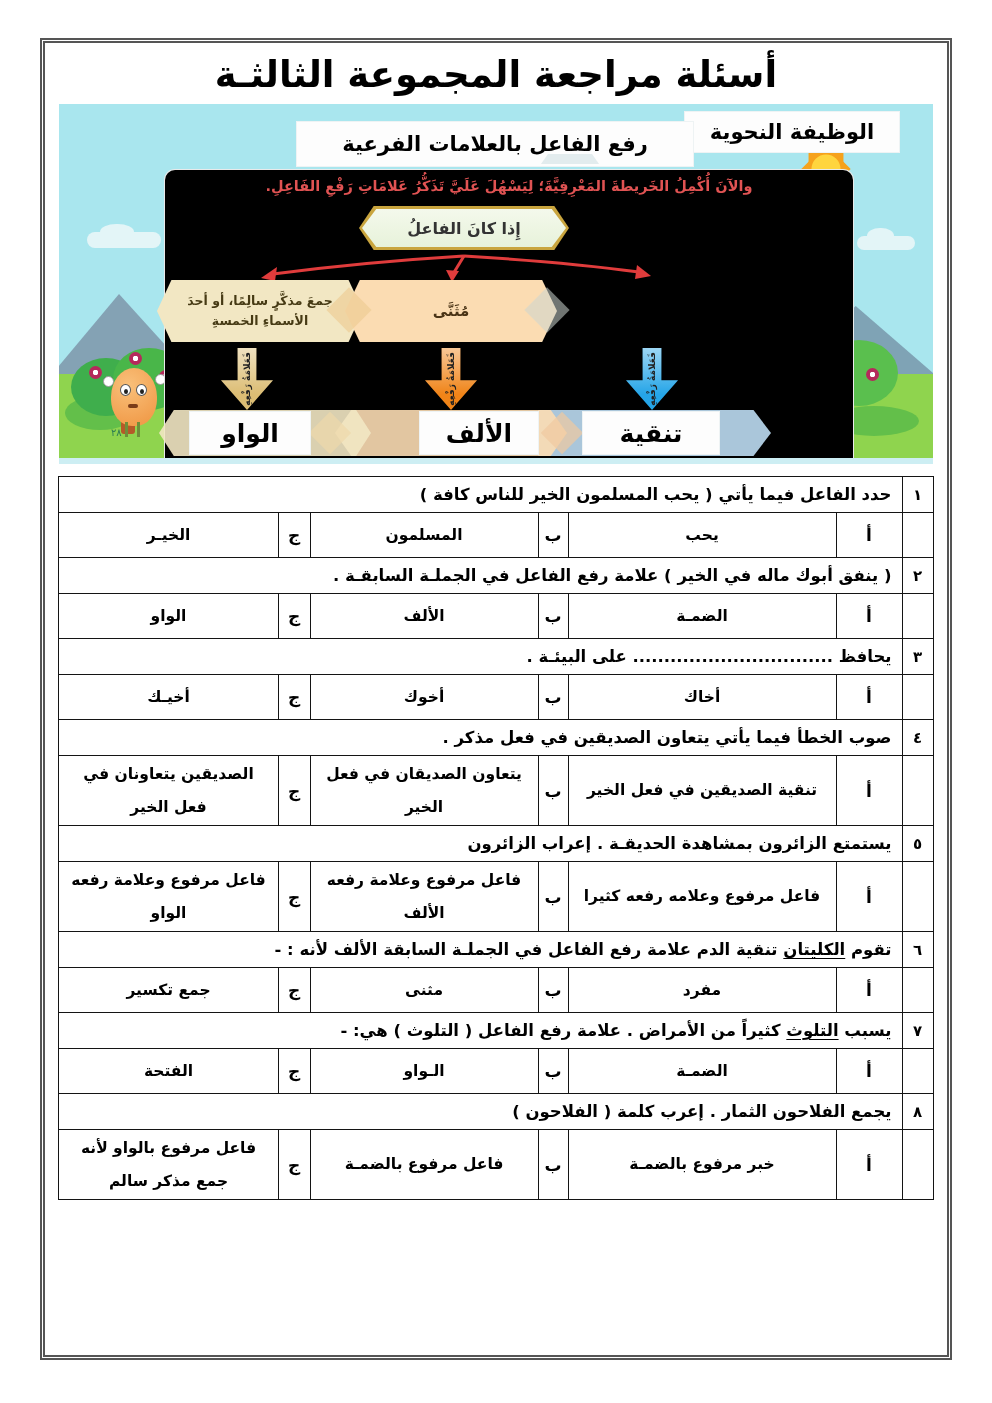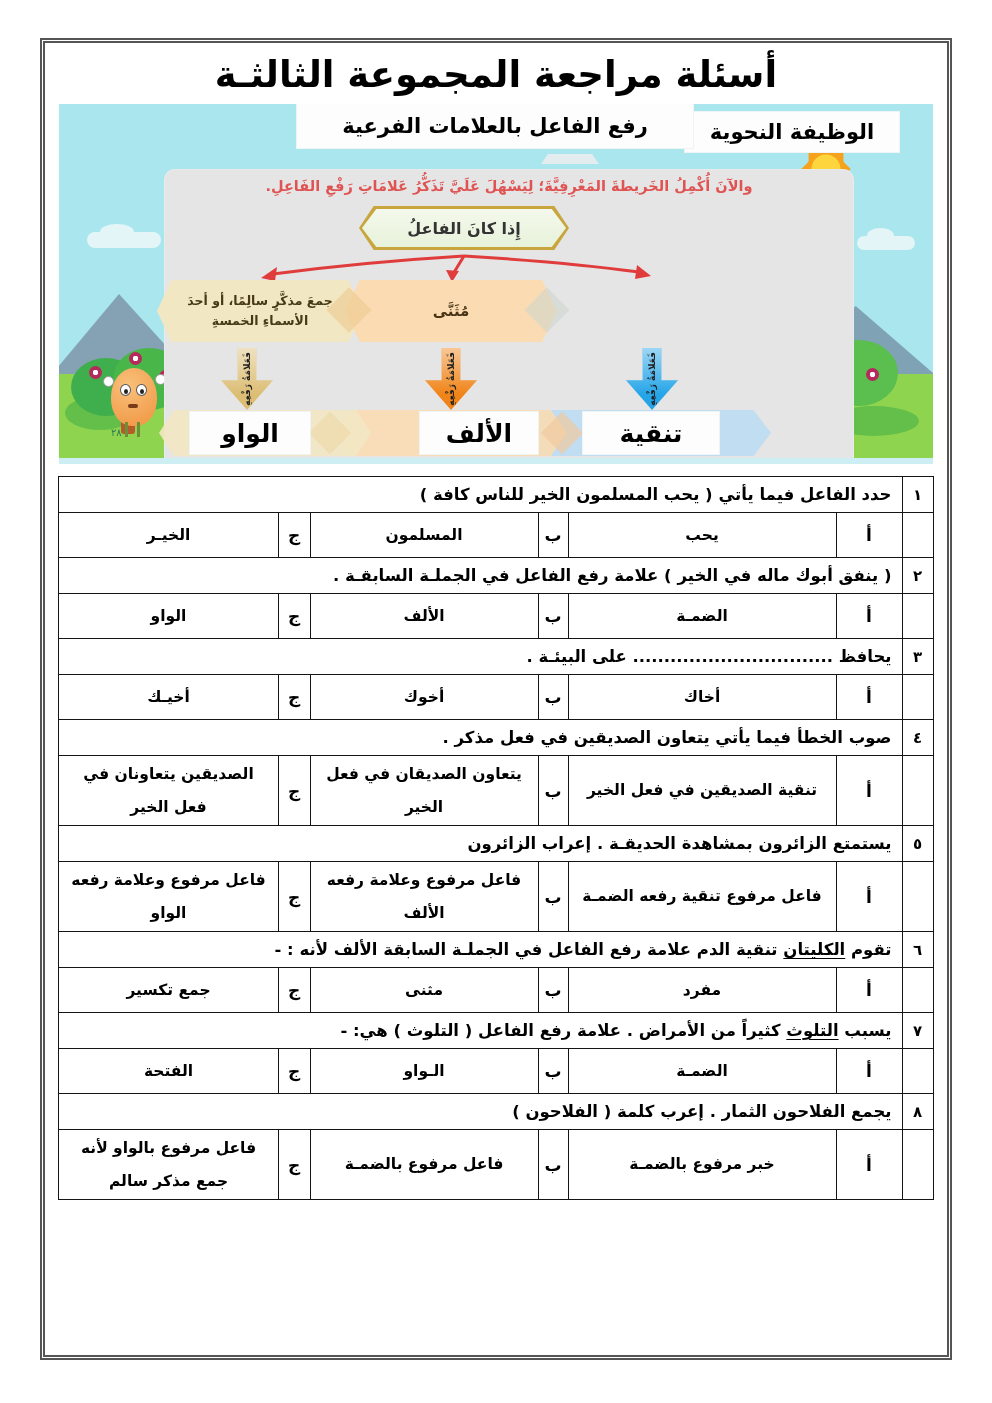--- a/index.html
+++ b/index.html
@@ -24,33 +24,33 @@
     width: 874px; height: 360px;
     background: var(--sky); overflow: hidden;
     border-bottom: 6px solid #cdeef3;
   }
   .diagram .abs { position: absolute; }
   .white-box {
     background: #fdfdfd; display: flex; align-items: center; justify-content: center;
     font-weight: bold; box-shadow: 0 0 0 1px #eef3f4;
   }
   .subject-box { left: 626px; top: 8px; width: 214px; height: 40px; font-size: 21px; }
-  .lesson-box  { left: 238px; top: 0; width: 396px; height: 44px; font-size: 21px; }
+  .lesson-box  { left: 238px; top: 18px; width: 396px; height: 44px; font-size: 21px; }
   .stand { left: 482px; top: 50px; width: 58px; height: 10px; background: #e3ecee;
     clip-path: polygon(12% 0, 88% 0, 100% 100%, 0 100%); }
   .cloud { position: absolute; background: #e7f6f8; border-radius: 20px; opacity: .95; }
   .cloud::before { content: ""; position: absolute; left: 18%; top: -8px;
     width: 45%; height: 16px; background: inherit; border-radius: 50%; }
   .mountain { position: absolute; clip-path: polygon(0 100%, 48% 0, 100% 100%); background: #84a2b4; }
   .grass { position: absolute; left: 0; bottom: 0; width: 100%; height: 84px; background: var(--grass); }
   .bush { position: absolute; background: #63bf4a; border-radius: 50%; }
 
   .panel {
     position: absolute; left: 106px; top: 66px; width: 688px; height: 339px;
-    background: #e5e5e5; border-radius: 10px 10px 0 0; box-shadow: 0 0 0 1px #e9eaea;
+    background: #000000; border-radius: 10px 10px 0 0; box-shadow: 0 0 0 1px #e9eaea;
   }
   .instruction {
     position: absolute; top: 8px; left: 0; width: 100%;
     text-align: center; font-size: 14.5px; font-weight: bold; color: var(--instruction-red);
   }
   .hex { clip-path: polygon(7% 0, 93% 0, 100% 50%, 93% 100%, 7% 100%, 0 50%); }
   .root-outer { position: absolute; left: 194px; top: 36px; width: 210px; height: 44px;
     background: var(--root-border); display: flex; align-items: center; justify-content: center; }
   .root-inner { width: 204px; height: 38px; background: linear-gradient(180deg,#f4f9ec,var(--root-fill));
     display: flex; align-items: center; justify-content: center;
@@ -287,21 +287,21 @@
     <td class="opt">الصديقين يتعاونان في فعل الخير</td>
   </tr>
 
   <tr class="rq">
     <td class="qnum">٥</td>
     <td class="qtext" colspan="6">يستمتع الزائرون بمشاهدة الحديقـة . إعراب الزائرون</td>
   </tr>
   <tr class="ro">
     <td class="qnum"></td>
     <td class="letter">أ</td>
-    <td class="opt">فاعل مرفوع تنقية رفعه الضمـة</td>
+    <td class="opt">فاعل مرفوع وعلامه رفعه كثيرا</td>
     <td class="letter">ب</td>
     <td class="opt">فاعل مرفوع وعلامة رفعه الألف</td>
     <td class="letter">ج</td>
     <td class="opt">فاعل مرفوع وعلامة رفعه الواو</td>
   </tr>
 
   <tr class="rq">
     <td class="qnum">٦</td>
     <td class="qtext" colspan="6">تقوم <u>الكليتان</u> تنقية الدم  علامة رفع الفاعل في الجملـة السابقة الألف لأنه : -</td>
   </tr>

